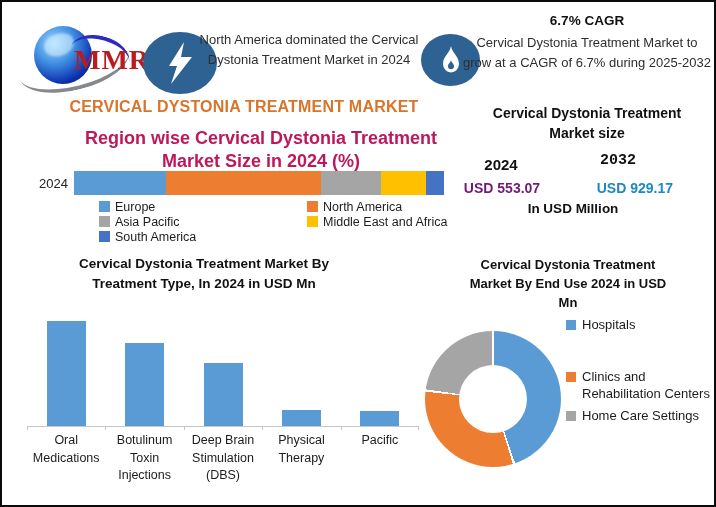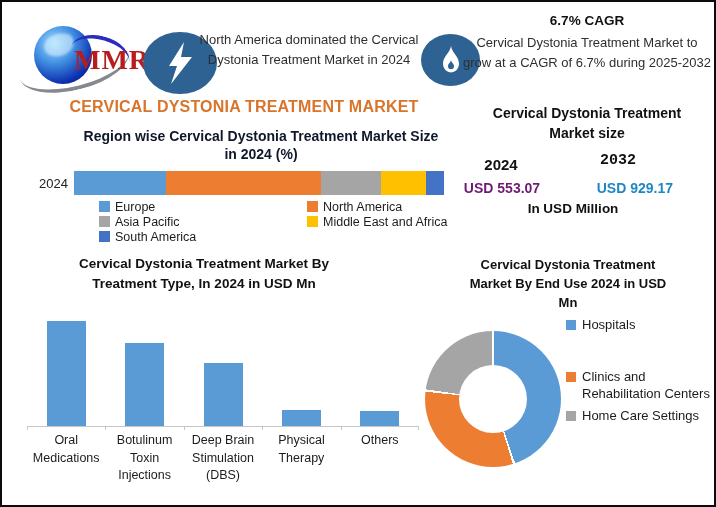--- a/index.html
+++ b/index.html
@@ -28,21 +28,21 @@
     border-radius:50%; display:flex; align-items:center; justify-content:center; }
   .highlight { position:absolute; left:192px; top:28px; width:230px; text-align:center;
     font-size:13px; line-height:1.55; color:#2e2e2e; }
   .cagr { position:absolute; left:460px; top:11px; width:250px; text-align:center; }
   .cagr-title { font-weight:bold; font-size:13.5px; color:#111; margin:0 0 5px 0; }
   .cagr-text { font-size:13px; line-height:1.5; color:#2e2e2e; }
   
   .main-title { position:absolute; left:34px; top:96px; width:416px; text-align:center;
     font-weight:bold; font-size:16px; color:#d9742b; letter-spacing:0.2px; }
   .region-title { position:absolute; left:79px; top:125px; width:360px; text-align:center;
-    font-weight:bold; font-size:14px; line-height:1.3; color:#0f172a; }
+    font-weight:bold; font-size:18px; line-height:1.3; color:#be185d; }
   .stack-label { position:absolute; left:26px; top:174px; width:40px; text-align:right; font-size:13px; color:#222; }
   .stacked-bar { position:absolute; left:72px; top:169px; width:370px; height:24px; display:flex; }
   .seg { height:100%; }
   .stack-legend { position:absolute; left:60px; top:197px; display:flex; }
   .stack-legend .col { display:flex; flex-direction:column; }
   .stack-legend .col1 { width:208px; }
   .lg-item { display:flex; align-items:center; height:15px; font-size:12.5px; color:#1c1c1c;padding-left:37px; }
   .lg-sw { width:11px; height:11px; margin-right:5px; flex:none; }
   
   .ms-title { position:absolute; left:477px; top:102px; width:216px; text-align:center;
@@ -172,21 +172,21 @@
       <div class="tick" style="left: calc(40% + 0px);"></div>
       <div class="tick" style="left: calc(60% + 0px);"></div>
       <div class="tick" style="left: calc(80% + 0px);"></div>
       <div class="tick" style="left: calc(100% - 1px);"></div>
     </div>
   <div class="bar-labels">
       <div class="bar-label">Oral Medications</div>
       <div class="bar-label">Botulinum Toxin Injections</div>
       <div class="bar-label">Deep Brain Stimulation (DBS)</div>
       <div class="bar-label">Physical Therapy</div>
-      <div class="bar-label">Others</div>
+      <div class="bar-label">Pacific</div>
     </div>
 
   <div class="eu-title">Cervical Dystonia Treatment Market By End Use 2024 in USD Mn</div>
   <div class="donut" style="background: conic-gradient(rgb(255, 255, 255) 0deg, rgb(255, 255, 255) 1deg, rgb(91, 155, 213) 1deg, rgb(91, 155, 213) 161deg, rgb(255, 255, 255) 161deg, rgb(255, 255, 255) 162deg, rgb(255, 255, 255) 162deg, rgb(255, 255, 255) 163deg, rgb(237, 125, 49) 163deg, rgb(237, 125, 49) 276.2deg, rgb(255, 255, 255) 276.2deg, rgb(255, 255, 255) 277.2deg, rgb(255, 255, 255) 277.2deg, rgb(255, 255, 255) 278.2deg, rgb(165, 165, 165) 278.2deg, rgb(165, 165, 165) 359deg, rgb(255, 255, 255) 359deg, rgb(255, 255, 255) 360deg);">
     <div class="donut-hole"></div>
   </div>
   <div class="eu-legend">
       <div class="eu-item i0">
         <span class="sw" style="background: rgb(91, 155, 213);"></span>
         <span>Hospitals</span>

